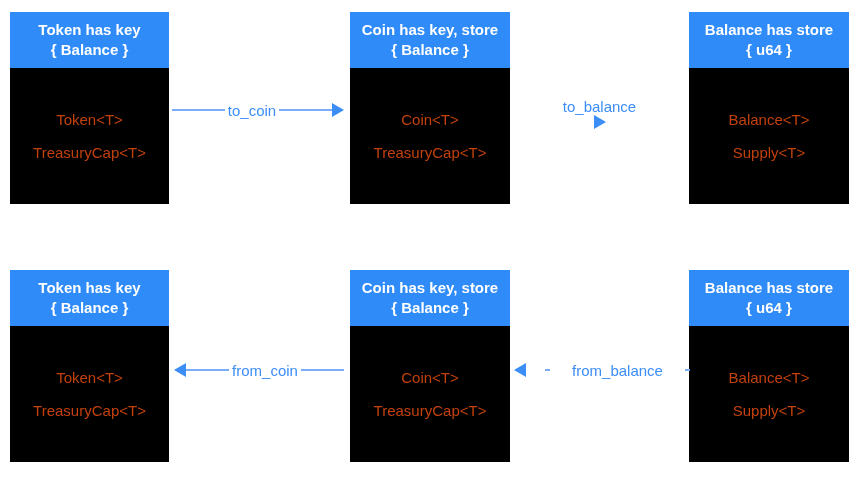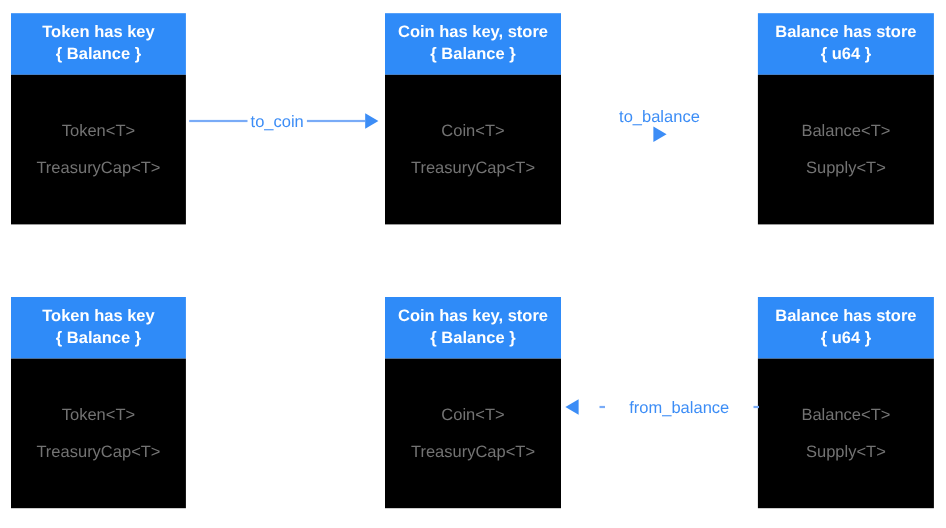--- a/index.html
+++ b/index.html
@@ -28,21 +28,21 @@
     flex-direction: column;
     align-items: center;
     justify-content: center;
     font-size: 15px;
     font-weight: bold;
     line-height: 1.35;
     text-align: center;
   }
   .card-body {
     background: #000000;
-    color: #737373;
+    color: #c2410c;
     flex: 1;
     display: flex;
     flex-direction: column;
     align-items: center;
     justify-content: center;
     gap: 16px;
     font-size: 15px;
     text-align: center;
   }
 
@@ -167,20 +167,26 @@
     <div class="card-header">
       <span>Balance has store</span>
       <span>{ u64 }</span>
     </div>
     <div class="card-body">
       <span>Balance&lt;T&gt;</span>
       <span>Supply&lt;T&gt;</span>
     </div>
   </div>
 
+  <div class="arrow a3">
+    <div class="head-left"></div>
+    <div class="arrow-line"></div>
+    <span class="arrow-label">from_coin</span>
+    <div class="arrow-line"></div>
+  </div>
 
   <div class="arrow a4">
     <div class="head-left"></div>
     <div class="arrow-line"></div>
     <span class="arrow-label">from_balance</span>
     <div class="arrow-line"></div>
   </div>
 
 </div>
 

